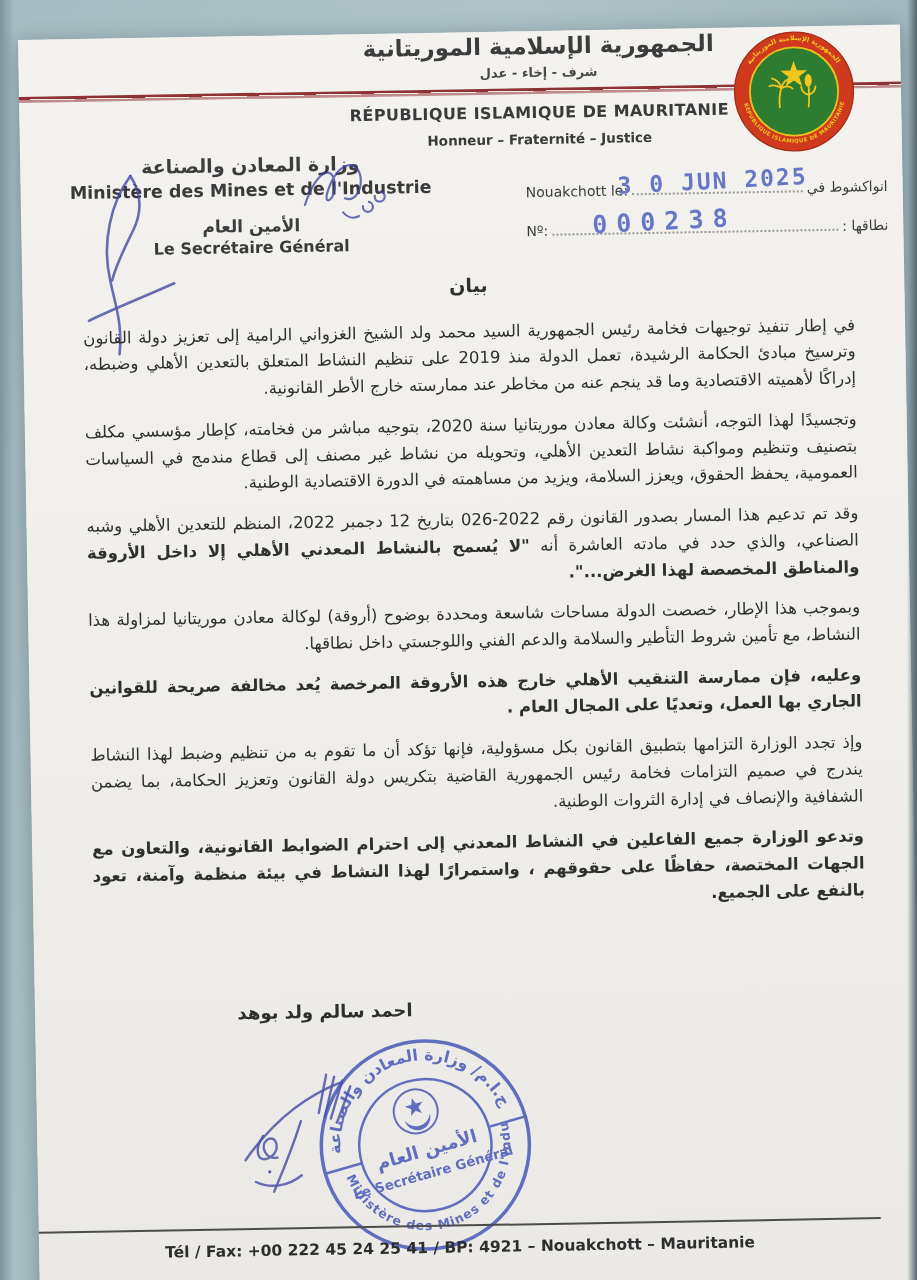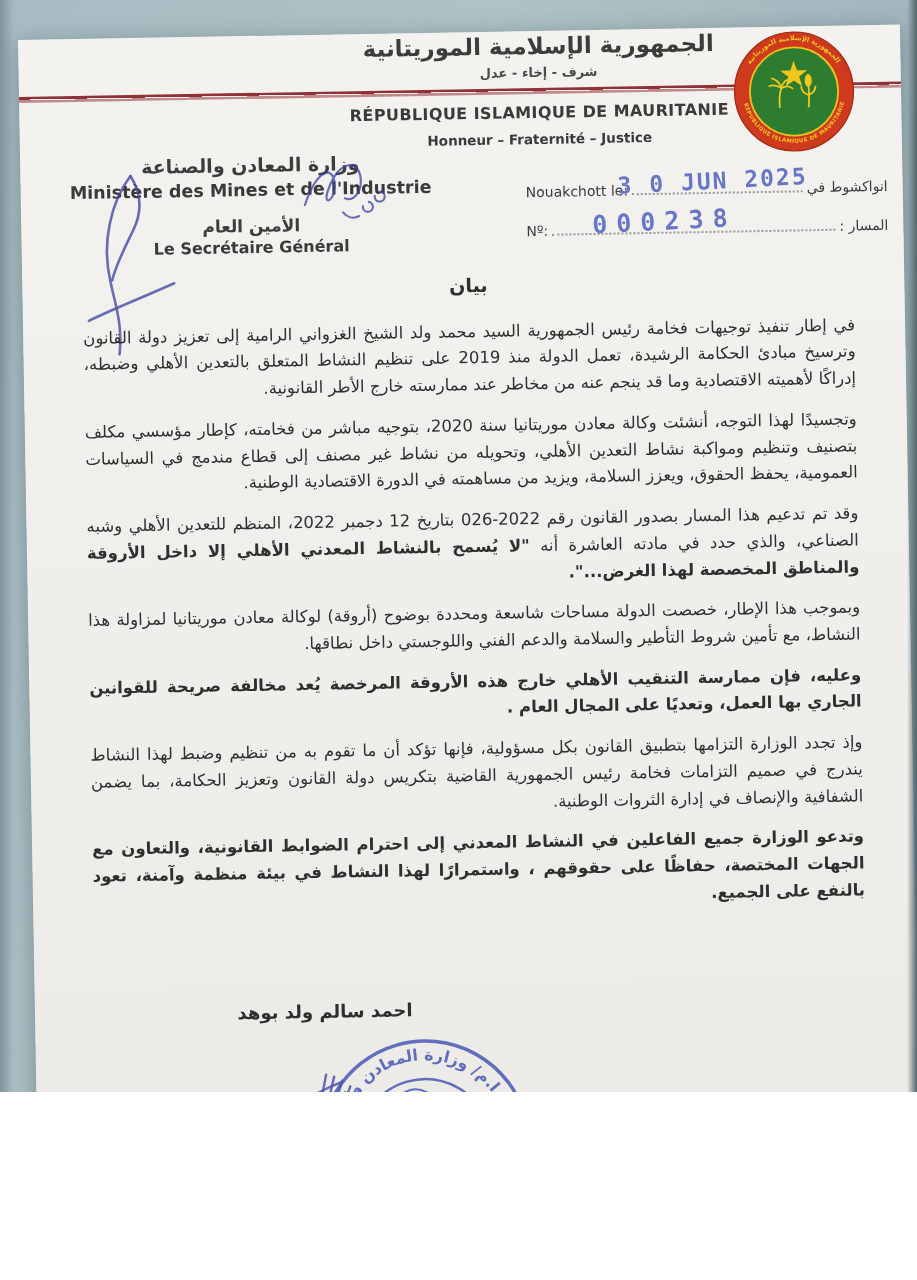--- a/index.html
+++ b/index.html
@@ -1,17 +1,17 @@
 <!DOCTYPE html>
 <html lang="ar"><head>
 <meta charset="utf-8">
 <style>
   html,body{margin:0;padding:0;}
   .screen{
-    position:relative;width:917px;height:1092px;overflow:hidden;
+    position:relative;width:917px;height:1280px;overflow:hidden;
     background:linear-gradient(100deg,#a7bcc2 0%,#aec2c7 45%,#9db2b9 100%);
     font-family:"DejaVu Sans",sans-serif;color:#333;
   }
   .screen::before{content:"";position:absolute;left:0;top:0;bottom:0;width:14px;
     background:linear-gradient(90deg,#7e949b,rgba(126,148,155,0));z-index:5;pointer-events:none;}
   .screen::after{content:"";position:absolute;right:0;top:0;bottom:0;width:10px;
     background:linear-gradient(270deg,#55666c,rgba(133,151,157,0));z-index:5;pointer-events:none;}
   .paper{
     position:absolute;left:18px;top:40px;width:882px;height:1400px;
     background:linear-gradient(180deg,#f4f2ef 0%,#efede9 55%,#eae8e4 100%);
@@ -112,21 +112,21 @@
 
     <div class="abs refblock">
       <div class="refrow">
         <span class="lbl">Nouakchott le:</span>
         <span class="lead"></span>
         <span class="arlbl">انواكشوط في</span>
       </div>
       <div class="refrow">
         <span class="lbl">Nº:</span>
         <span class="lead"></span>
-        <span class="arlbl">المسار :</span>
+        <span class="arlbl">نطاقها :</span>
       </div>
       <div class="stampline date-stamp">3 0 JUN 2025</div>
       <div class="stampline num-stamp">000238</div>
     </div>
 
     <svg class="abs ink" style="left:52px;top:130px;" width="120" height="200" viewBox="0 0 120 200" stroke-width="2.6">
       <path class="ink" d="M 58 8 C 38 34, 28 74, 36 112 C 40 134, 48 156, 44 186"></path>
       <path class="ink" d="M 58 8 C 68 24, 70 42, 60 62 C 52 78, 42 96, 38 112"></path>
       <path class="ink" d="M 14 152 C 40 140, 72 128, 100 116"></path>
     </svg>

